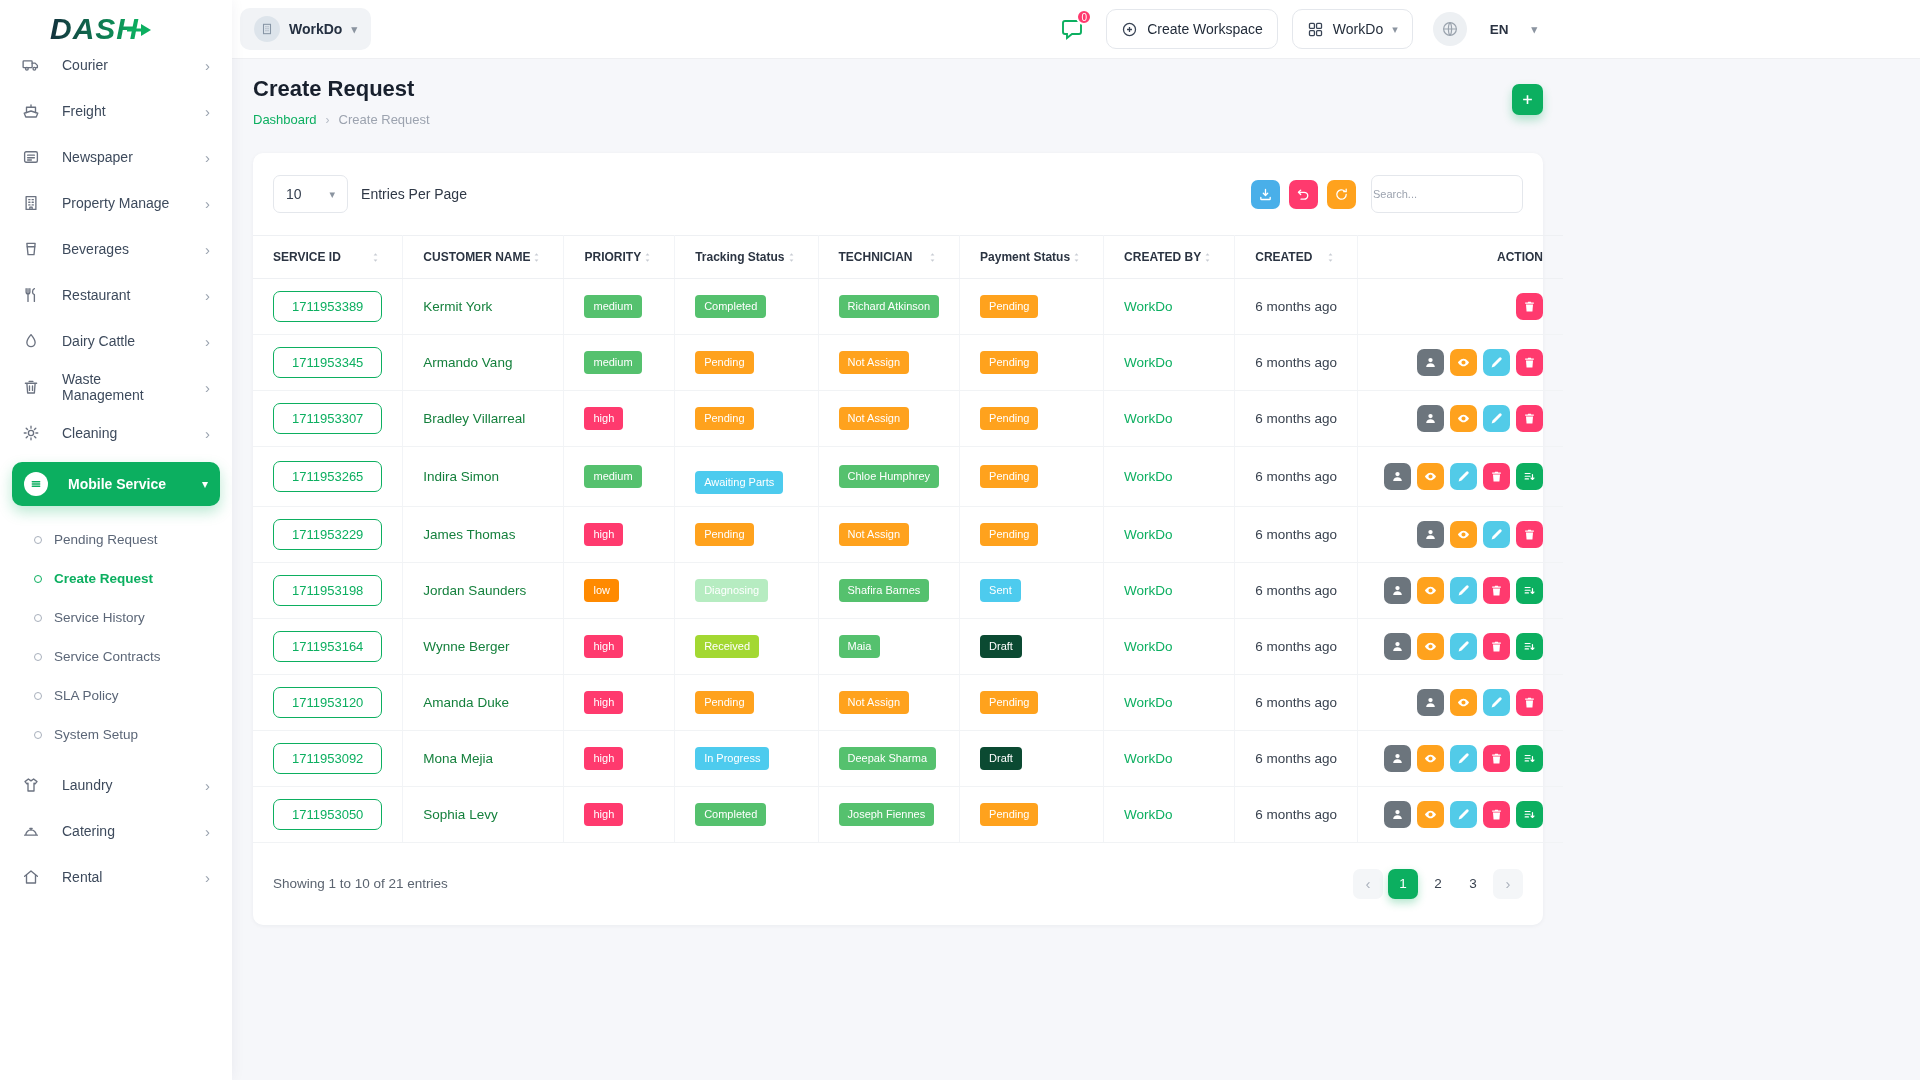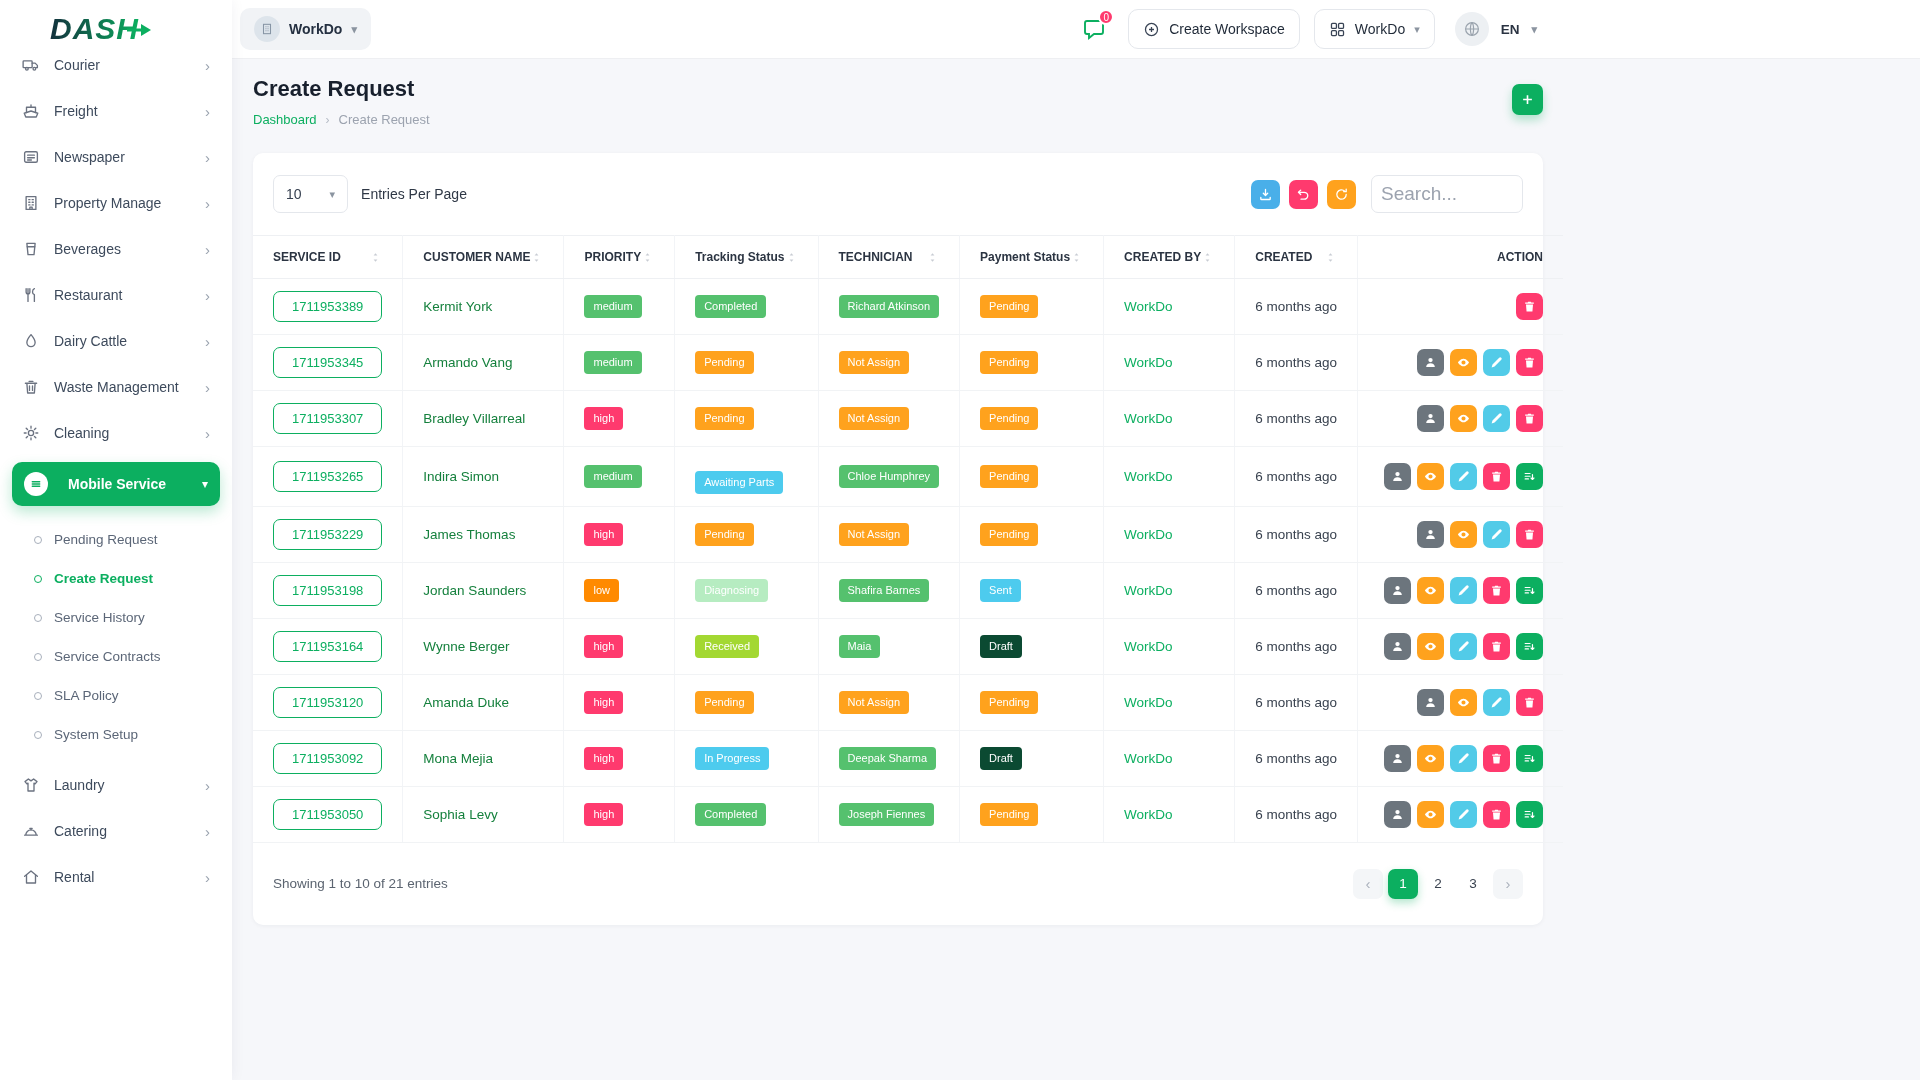--- a/index.html
+++ b/index.html
@@ -22,21 +22,21 @@
     position:relative; z-index:3; background:#fff; cursor:pointer;
   }
   .logo-text {
     font-size:30px; font-weight:800; letter-spacing:1px; font-style:italic;
     background:linear-gradient(90deg,#13303d,#0caf60);
     -webkit-background-clip:text; background-clip:text; color:transparent;
   }
   .logo-arrow { position:relative; left:-12px; top:2px; }
   .menu { margin-top:-16px; padding:0 12px 20px; position:relative; z-index:1; }
   .menu-item {
-    display:flex; align-items:center; gap:12px; height:46px; padding:0 10px;
+    display:flex; align-items:center; gap:20px; height:46px; padding:0 10px;
     border-radius:8px; cursor:pointer; color:#4a5568;
   }
   .mi-icon { width:20px; height:20px; color:#6b7280; display:flex; align-items:center; }
   .mi-icon svg { width:18px; height:18px; }
   .mi-label { flex:1; font-size:14px; font-weight:500; color:#3d4a5c; }
   .mi-chev { color:#9aa3af; font-size:15px; }
   .active-pill {
     background:var(--primary); color:#fff; display:flex; align-items:center; gap:20px;
     height:44px; border-radius:10px; padding:0 12px; margin:6px 0; cursor:pointer;
     box-shadow:0 6px 14px rgba(12,175,96,.28);
@@ -86,21 +86,21 @@
     background:var(--pink); color:#fff; font-size:10px; display:flex; align-items:center;
     justify-content:center; border:2px solid #fff; padding:0 3px;
   }
   .pill-btn {
     display:flex; align-items:center; gap:9px; height:40px; border:1px solid #e4e7ec;
     border-radius:10px; background:#fff; padding:0 14px; font-size:14px; color:#1f2937;
     font-weight:500; cursor:pointer; font-family:inherit;
   }
   .pill-btn svg { width:17px; height:17px; color:#394455; }
   .lang-btn {
-    display:flex; align-items:center; gap:12px; border:none; background:transparent;
+    display:flex; align-items:center; gap:23px; border:none; background:transparent;
     cursor:pointer; font-family:inherit; font-size:13.5px; font-weight:600; color:#2a3342;
   }
   .globe-circle {
     width:34px; height:34px; border-radius:50%; background:#edf0f3; color:#9aa3ad;
     display:flex; align-items:center; justify-content:center;
   }
   .globe-circle svg { width:18px; height:18px; }
 
   .content { padding:14px 377px 40px 21px; }
   .page-head { display:flex; justify-content:space-between; align-items:flex-start; margin:4px 0 26px; }
@@ -123,21 +123,21 @@
     height:38px; padding:0 12px; font-size:14px; color:#374151; cursor:pointer; background:#fff;
   }
   .entries-label { font-size:14px; color:#2f3846; }
   .toolbar-right { display:flex; align-items:center; gap:9px; }
   .tool-btn {
     width:29px; height:29px; border-radius:7px; border:none; color:#fff; cursor:pointer;
     display:flex; align-items:center; justify-content:center;
   }
   .tool-btn svg { width:15px; height:15px; }
   .search {
-    height:38px; border:1px solid #e4e7ec; border-radius:7px; padding:0 9px; font-size:19px;
+    height:38px; border:1px solid #e4e7ec; border-radius:7px; padding:0 1px; font-size:11px;
     color:#374151; width:152px; margin-left:6px; outline:none; font-family:inherit; background:#fff;
   }
   .search::placeholder { color:#9ca3af; }
 
   table { width:100%; border-collapse:collapse; }
   thead th {
     font-size:12px; font-weight:700; color:#2b3442; text-align:left; padding:14px 20px;
     border-top:1px solid #eef0f3; border-bottom:1px solid #eef0f3; white-space:nowrap;
   }
   thead th, tbody td { border-right:1px solid #f2f4f7; }

